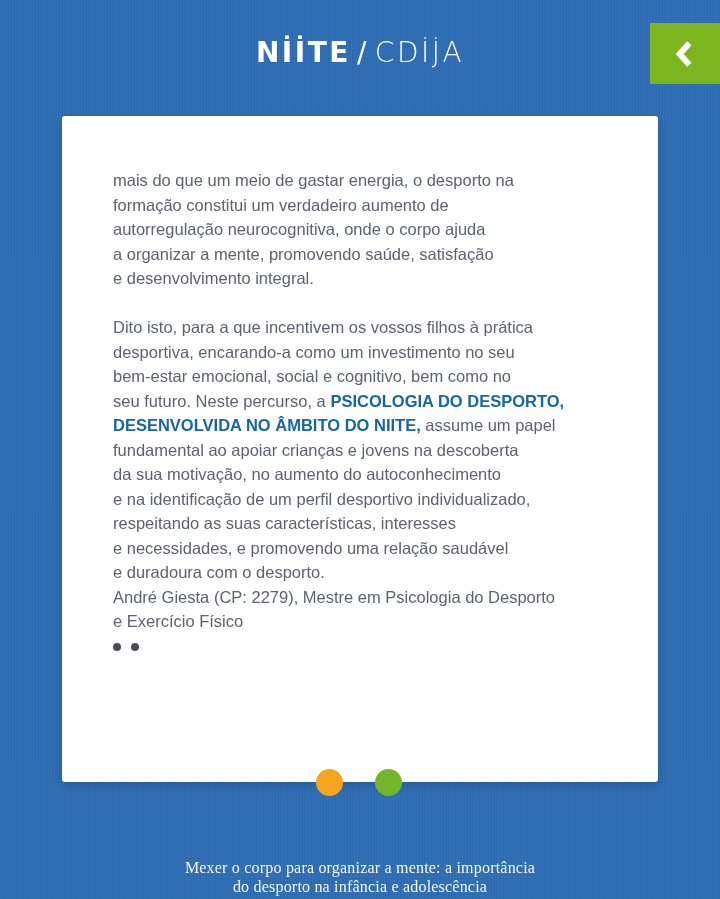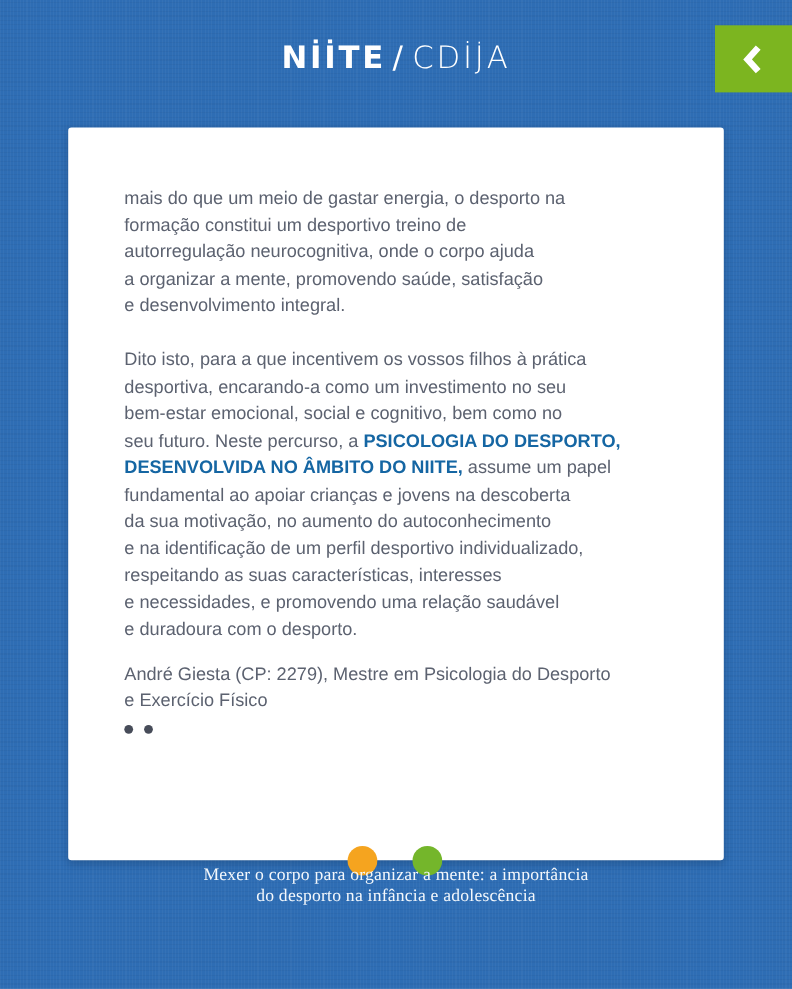--- a/index.html
+++ b/index.html
@@ -36,35 +36,35 @@
     box-shadow:0 3px 8px rgba(10,30,60,0.25);
   }
   .card-content{
     padding:52px 38px 0 51px;
     color:#5C6270;font-size:16.5px;line-height:24.5px;
   }
   .card-content p{margin:0 0 24.5px 0;white-space:pre-line;}
   .card-content p:last-of-type{margin-bottom:0;}
   .highlight{font-weight:700;color:#1566A3;white-space:pre-line;}
   .plain{white-space:pre-line;}
-  .signature{margin-top:16px;white-space:pre-line;color:#5C6270;}
+  .signature{white-space:pre-line;color:#5C6270;}
   .sig-dots{display:flex;gap:10px;margin-top:9px;}
   .sig-dot{width:8px;height:8px;border-radius:50%;background:#474C59;}
 
   
   .carousel-dots{
     position:absolute;left:316px;top:769px;display:flex;gap:32px;
   }
   .c-dot{width:27px;height:27px;border-radius:50%;border:none;padding:0;cursor:pointer;}
   .c-dot.orange{background:#F5A41F;}
   .c-dot.green{background:#74B62B;}
 
   
   .caption{
-    position:absolute;top:786px;left:0;width:720px;text-align:center;
+    position:absolute;top:858px;left:0;width:720px;text-align:center;
     color:#F4F8FC;font-family:"Liberation Serif",serif;
     font-size:16px;line-height:19px;white-space:pre-line;letter-spacing:0.2px;
   }
 </style>
 </head>
 <body>
 
 <div class="stage">
 
   <div class="logo">
@@ -75,21 +75,21 @@
     <span style="display:flex;">
       <svg viewBox="0 0 24 28" xmlns="http://www.w3.org/2000/svg">
         <polyline points="16,4 7,14 16,24" fill="none" stroke="#FFFFFF" stroke-width="5.5" stroke-linecap="butt" stroke-linejoin="miter"></polyline>
       </svg>
     </span>
   </button>
 
   <div class="card">
     <div class="card-content">
       <p>mais do que um meio de gastar energia, o desporto na
-formação constitui um desportivo treino de
+formação constitui um verdadeiro aumento de
 autorregulação neurocognitiva, onde o corpo ajuda
 a organizar a mente, promovendo saúde, satisfação
 e desenvolvimento integral.</p>
       <p><span class="plain">Dito isto, para a que incentivem os vossos filhos à prática
 desportiva, encarando-a como um investimento no seu
 bem-estar emocional, social e cognitivo, bem como no
 seu futuro. Neste percurso, a </span><span class="highlight">PSICOLOGIA DO DESPORTO,
 DESENVOLVIDA NO ÂMBITO DO NIITE,</span><span class="plain"> assume um papel
 fundamental ao apoiar crianças e jovens na descoberta
 da sua motivação, no aumento do autoconhecimento

